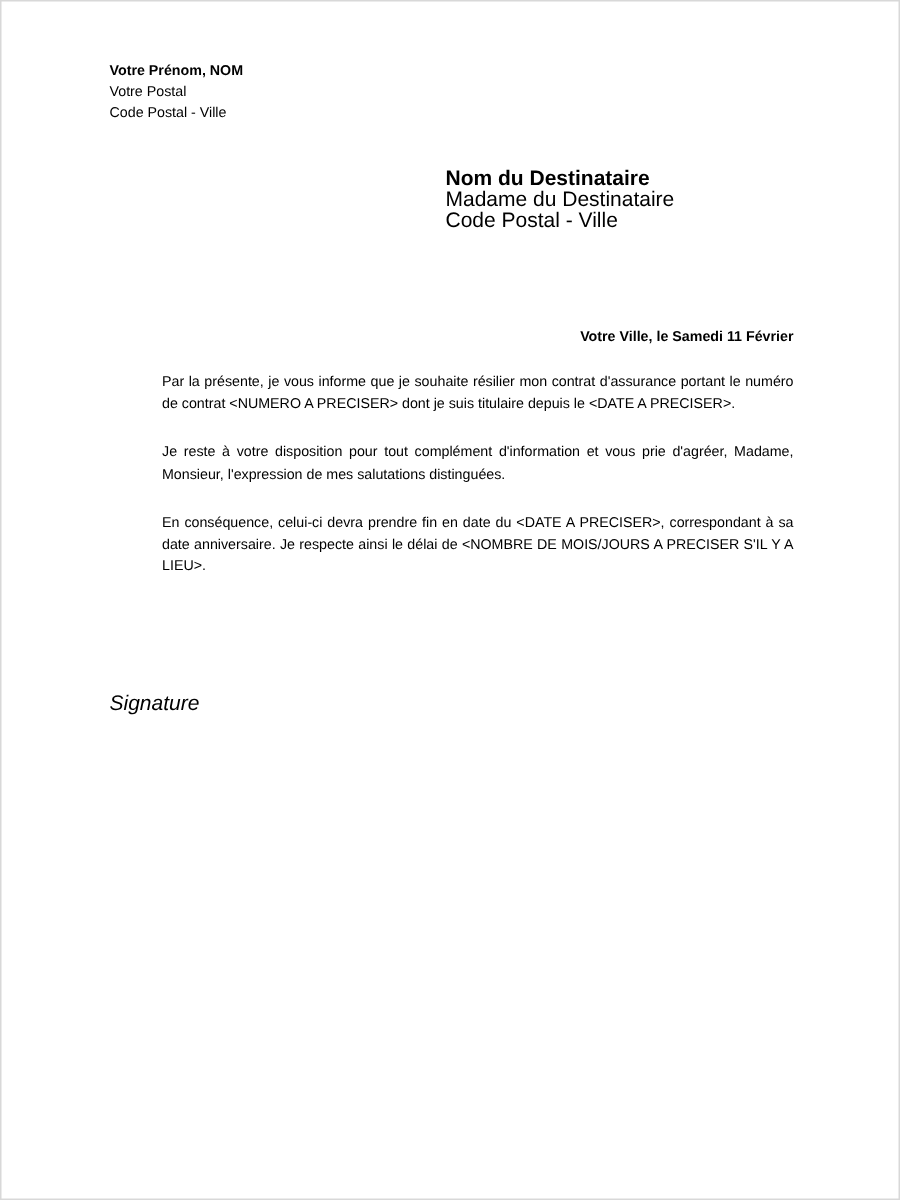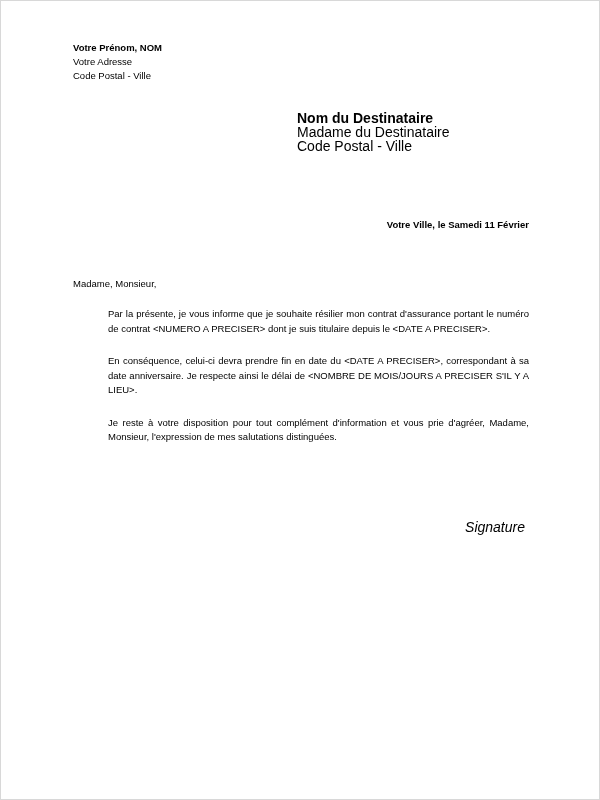--- a/index.html
+++ b/index.html
@@ -57,48 +57,47 @@
   }
   .body-par {
     margin-top: 18px;
     font-size: 9.5px;
     line-height: 14.5px;
     text-align: justify;
     margin-left: 35px;
   }
   .signature {
     margin-top: 74px;
-    text-align: right;
+    text-align: left;
     font-size: 14px;
     font-style: italic;
     padding-right: 4px;
   }
 </style>
 </head>
 <body>
 
 <div class="page">
   <div class="sheet">
 
     <div class="sender">
       <div class="name">Votre Prénom, NOM</div>
-      <div>Votre Adresse</div>
+      <div>Votre Postal</div>
       <div>Code Postal - Ville</div>
     </div>
 
     <div class="recipient">
       <div class="name">Nom du Destinataire</div>
       <div>Madame du Destinataire</div>
       <div>Code Postal - Ville</div>
     </div>
 
     <div class="dateline">Votre Ville, le Samedi 11 Février</div>
 
-    <div class="salutation">Madame, Monsieur,</div>
 
     <div class="body-par">Par la présente, je vous informe que je souhaite résilier mon contrat d'assurance portant le numéro de contrat &lt;NUMERO A PRECISER&gt; dont je suis titulaire depuis le &lt;DATE A PRECISER&gt;.</div>
+    <div class="body-par">Je reste à votre disposition pour tout complément d'information et vous prie d'agréer, Madame, Monsieur, l'expression de mes salutations distinguées.</div>
     <div class="body-par">En conséquence, celui-ci devra prendre fin en date du &lt;DATE A PRECISER&gt;, correspondant à sa date anniversaire. Je respecte ainsi le délai de &lt;NOMBRE DE MOIS/JOURS A PRECISER S'IL Y A LIEU&gt;.</div>
-    <div class="body-par">Je reste à votre disposition pour tout complément d'information et vous prie d'agréer, Madame, Monsieur, l'expression de mes salutations distinguées.</div>
 
     <div class="signature">Signature</div>
 
   </div>
 </div>
 
 </body></html>

